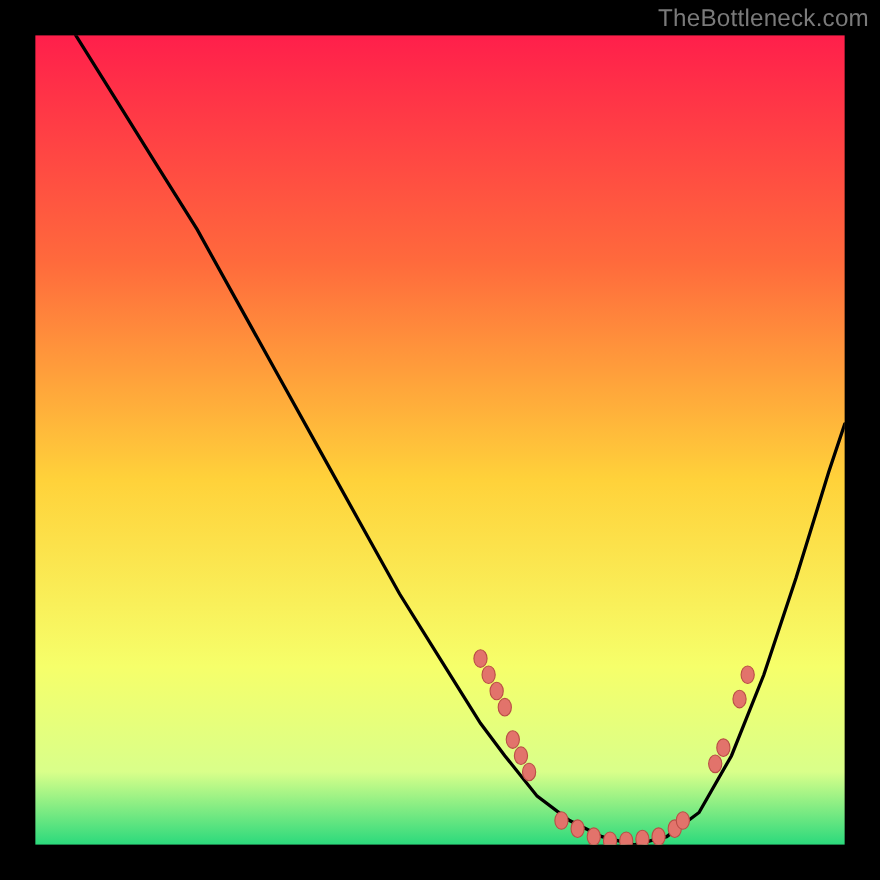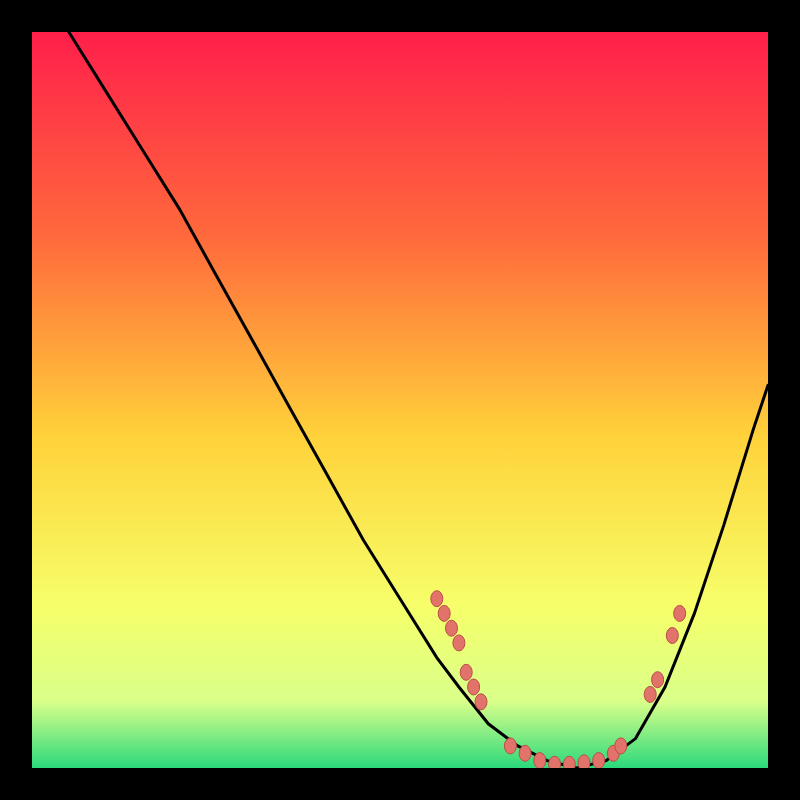--- a/index.html
+++ b/index.html
@@ -34,20 +34,21 @@
     top: 32px;
     width: 736px;
     height: 736px;
   }
   svg { display: block; }
 </style>
 </head>
 <body>
 
 <div class="frame">
+  <div class="watermark">TheBottleneck.com</div>
 
   <div class="plot">
     <svg id="chart-svg" width="736" height="736" viewBox="0 0 736 736">
       <defs>
         <linearGradient id="bg-grad" x1="0" y1="0" x2="0" y2="1">
           <stop id="g0" offset="0%" stop-color="#ff1f4b"></stop>
           <stop id="g1" offset="28%" stop-color="#ff6a3c"></stop>
           <stop id="g2" offset="55%" stop-color="#ffd23a"></stop>
           <stop id="g3" offset="78%" stop-color="#f6ff6a"></stop>
           <stop id="g4" offset="91%" stop-color="#d9ff8a"></stop>

